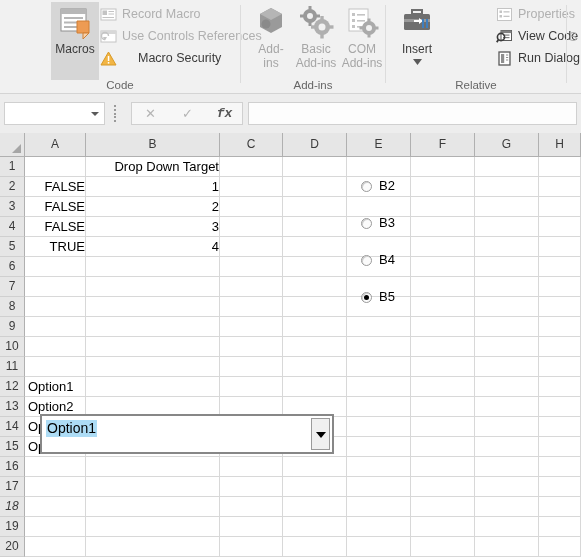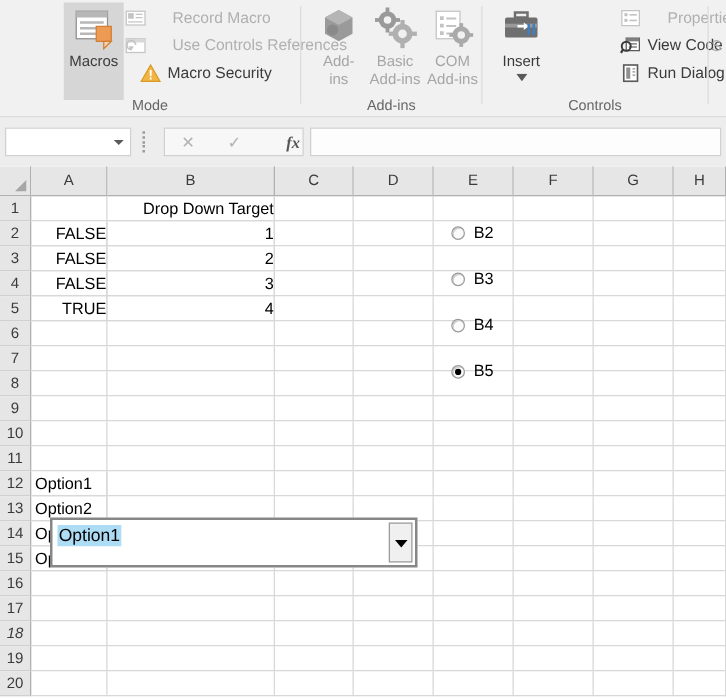--- a/index.html
+++ b/index.html
@@ -38,21 +38,21 @@
 
   
   .smallbtn{
     position:absolute;height:22px;display:flex;align-items:center;
     cursor:pointer;white-space:nowrap;
   }
   .smallbtn .sico{
     width:17px;height:17px;margin-right:5px;flex:0 0 17px;position:relative;
   }
   .smallbtn .slab{font-size:12.5px;color:#3b3b3b;line-height:14px;}
-  .smallbtn.dis .slab{color:#b0b0b0;margin-left:16px;}
+  .smallbtn.dis .slab{color:#b0b0b0;}
 
   
   .fbar{
     position:absolute;left:0;top:94px;width:581px;height:39px;
     background:#ededed;box-sizing:border-box;
   }
   .namebox{
     position:absolute;left:4px;top:8px;width:101px;height:23px;
     background:#fff;border:1px solid #d0d0d0;box-sizing:border-box;
   }
@@ -72,21 +72,21 @@
   .fbtns{
     position:absolute;left:131px;top:8px;width:112px;height:23px;
     background:#f7f7f7;border:1px solid #d0d0d0;box-sizing:border-box;
   }
   .fbtns span{
     position:absolute;top:0;height:21px;line-height:21px;width:37px;
     text-align:center;font-size:13px;color:#b4b4b4;cursor:pointer;
   }
   .fbx{left:0;}
   .fck{left:37px;}
-  .ffx{left:84px;color:#555 !important;font-style:italic;font-family:Liberation Serif, serif;font-weight:bold;}
+  .ffx{left:74px;color:#555 !important;font-style:italic;font-family:Liberation Mono, monospace;font-weight:bold;}
   .finput{
     position:absolute;left:248px;top:8px;width:329px;height:23px;
     background:#fdfdfd;border:1px solid #d0d0d0;box-sizing:border-box;
     font-size:12px;color:#000;padding:3px 0 0 4px;
   }
 
   
   .sheet{
     position:absolute;left:0;top:133px;width:581px;height:426px;
     background:#fff;overflow:hidden;
@@ -199,32 +199,32 @@
           <svg width="17" height="17" viewBox="0 0 17 17">
             <rect x="1" y="3" width="15" height="11" fill="#fff" stroke="#c4c4c4"></rect>
             <rect x="1" y="3" width="15" height="3" fill="#d8d8d8"></rect>
             <path d="M5 11.5 a3.5 3.5 0 1 1 3.5 -3.5" fill="none" stroke="#c4c4c4" stroke-width="1.4"></path>
             <polygon points="3,9 7,9 5,12.5" fill="#c4c4c4"></polygon>
           </svg>
         </span>
         <span class="slab">Use Controls References</span>
       </div>
 
-      <div class="smallbtn" style="left:112px;top:47px;">
+      <div class="smallbtn" style="left:100px;top:47px;gap:16px;">
         <span class="sico">
           <svg width="17" height="17" viewBox="0 0 17 17">
             <polygon points="8.5,2 16,15 1,15" fill="#f2b544" stroke="#d89a28"></polygon>
             <rect x="7.8" y="6" width="1.5" height="5" fill="#fff"></rect>
             <rect x="7.8" y="12" width="1.5" height="1.6" fill="#fff"></rect>
           </svg>
         </span>
         <span class="slab">Macro Security</span>
       </div>
 
-      <div class="grp-label">Mode</div>
+      <div class="grp-label">Code</div>
     </div>
 
     <div class="sep" style="left:240px;"></div>
 
     <div class="grp" style="left:241px;width:144px;">
 
       <div class="bigbtn dis" style="left:6px;">
         <span class="ico">
           <svg width="42" height="38" viewBox="0 0 42 38" style="margin-top:3px;">
             <polygon points="21,3 32,9 32,22 21,28 10,22 10,9" fill="#9a9a9a"></polygon>
@@ -351,21 +351,21 @@
             <rect x="3" y="2" width="11" height="13" fill="#fff" stroke="#5a5a5a" stroke-width="1.3"></rect>
             <rect x="5" y="4" width="3.2" height="9" fill="#8f8f8f"></rect>
             <line x1="10" y1="5" x2="12.2" y2="5" stroke="#8f8f8f"></line>
             <line x1="10" y1="7.5" x2="12.2" y2="7.5" stroke="#8f8f8f"></line>
             <line x1="10" y1="10" x2="12.2" y2="10" stroke="#8f8f8f"></line>
           </svg>
         </span>
         <span class="slab">Run Dialog</span>
       </div>
 
-      <div class="grp-label">Controls</div>
+      <div class="grp-label">Relative</div>
     </div>
 
     <div class="sep" style="left:566px;"></div>
 
     <div class="grp" style="left:567px;width:14px;">
       <div style="position:absolute;left:2px;top:30px;font-size:12.5px;color:#b0b0b0;">S</div>
     </div>
   </div>
 
   <div class="fbar">

